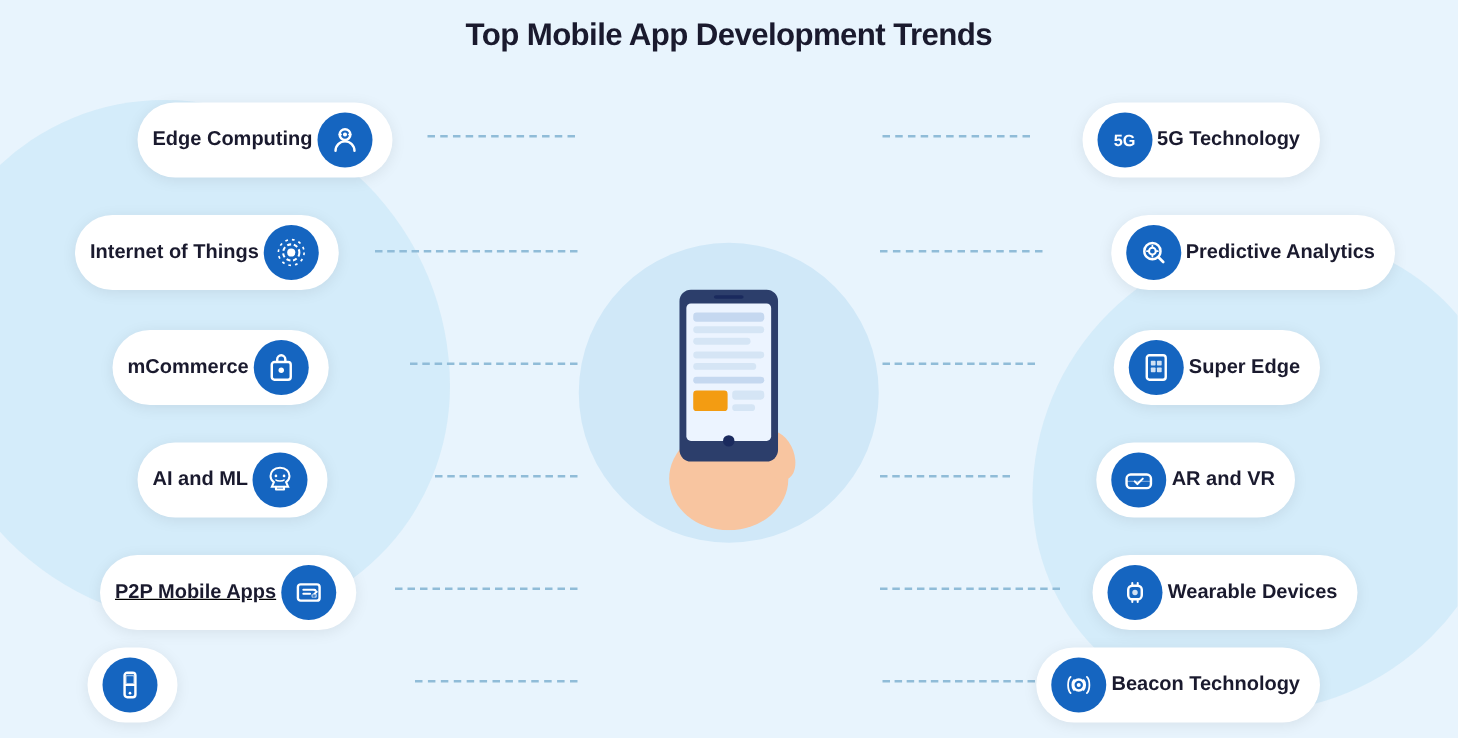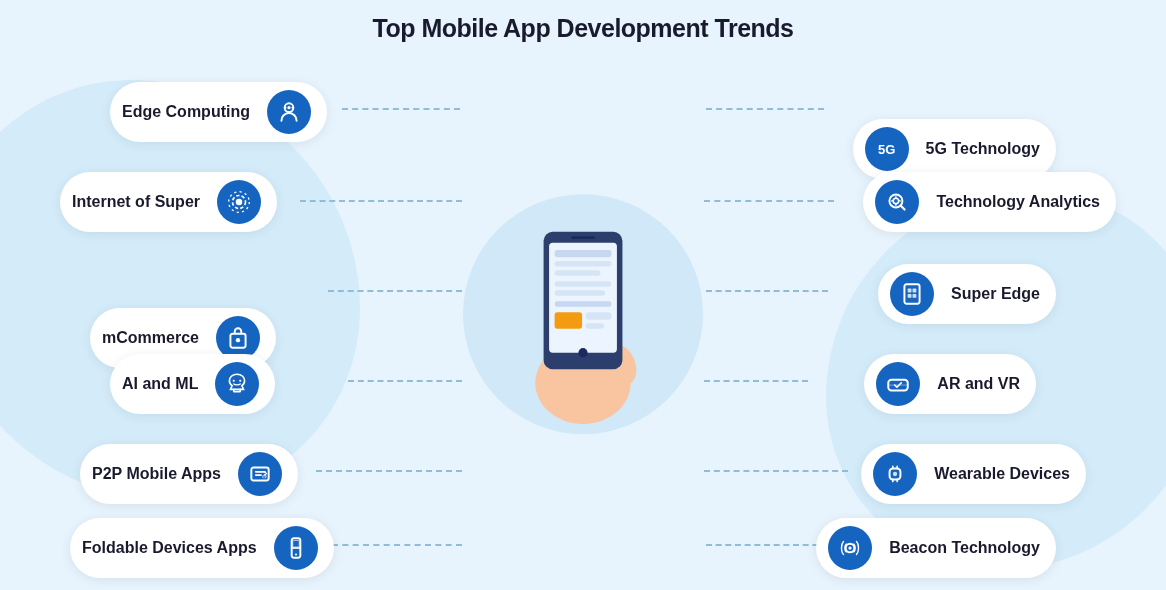--- a/index.html
+++ b/index.html
@@ -73,21 +73,21 @@
     
     .trend-pill {
       position: absolute;
       display: flex;
       align-items: center;
       background: white;
       border-radius: 50px;
       padding: 8px 16px 8px 12px;
       box-shadow: 0 2px 12px rgba(0,0,0,0.08);
       z-index: 10;
-      gap: 17px;
+      gap: 4px;
       white-space: nowrap;
     }
 
     .trend-pill .icon-circle {
       width: 44px;
       height: 44px;
       border-radius: 50%;
       background: #1565c0;
       display: flex;
       align-items: center;
@@ -111,21 +111,21 @@
     }
 
     
     .trend-pill.left-pill {
       flex-direction: row-reverse;
     }
 
     
     .pill-edge-computing { top: 82px; left: 110px; }
     .pill-iot { top: 172px; left: 60px; }
-    .pill-mcommerce { top: 264px; left: 90px; margin-top: 44px; }
+    .pill-mcommerce { top: 264px; left: 90px; }
     .pill-ai-ml { top: 354px; left: 110px; }
     .pill-p2p { top: 444px; left: 80px; }
     .pill-foldable { top: 518px; left: 70px; }
 
     
     .pill-5g { top: 82px; right: 110px; }
     .pill-predictive { top: 172px; right: 50px; }
     .pill-super { top: 264px; right: 110px; }
     .pill-arvr { top: 354px; right: 130px; }
     .pill-wearable { top: 444px; right: 80px; text-align: center; }
@@ -183,21 +183,21 @@
 </div>
 
 <div class="trend-pill left-pill pill-iot" style="position:absolute; top:172px; left:60px;">
   <div class="icon-circle">
     <svg width="26" height="26" viewBox="0 0 24 24" fill="none">
         <circle cx="12" cy="12" r="3" fill="white"></circle>
         <circle cx="12" cy="12" r="6" stroke="white" stroke-width="1.5" stroke-dasharray="3 2"></circle>
         <circle cx="12" cy="12" r="9.5" stroke="white" stroke-width="1.2" stroke-dasharray="2 3"></circle>
       </svg>
   </div>
-  <span class="label">Internet of Super</span>
+  <span class="label">Internet of Things</span>
 </div>
 
 <div class="trend-pill left-pill pill-mcommerce" style="position:absolute; top:264px; left:90px;">
   <div class="icon-circle">
     <svg width="26" height="26" viewBox="0 0 24 24" fill="none">
         <rect x="5" y="8" width="14" height="13" rx="2" stroke="white" stroke-width="1.8"></rect>
         <path d="M9 8V6a3 3 0 016 0v2" stroke="white" stroke-width="1.8"></path>
         <circle cx="12" cy="14" r="2" fill="white"></circle>
       </svg>
   </div>
@@ -210,21 +210,21 @@
         <path d="M12 3C7.5 3 5 6 5 9c0 2 1 3.5 2.5 4.5L6 17h12l-1.5-3.5C18 12.5 19 11 19 9c0-3-2.5-6-7-6z" stroke="white" stroke-width="1.5" fill="none"></path>
         <path d="M9 17v2M15 17v2M9 19h6" stroke="white" stroke-width="1.5" stroke-linecap="round"></path>
         <circle cx="9" cy="9" r="1" fill="white"></circle>
         <circle cx="15" cy="9" r="1" fill="white"></circle>
         <path d="M9 12c1 1 5 1 6 0" stroke="white" stroke-width="1.2" stroke-linecap="round"></path>
       </svg>
   </div>
   <span class="label">AI and ML</span>
 </div>
 
-<div class="trend-pill left-pill pill-p2p" style="position:absolute; top:444px; left:80px;">
+<div class="trend-pill left-pill pill-p2p" style="position:absolute; top:444px; left:80px;text-decoration:underline;">
   <div class="icon-circle">
     <svg width="26" height="26" viewBox="0 0 24 24" fill="none">
         <rect x="4" y="6" width="16" height="12" rx="2" stroke="white" stroke-width="1.8"></rect>
         <path d="M8 10h8M8 13h5" stroke="white" stroke-width="1.5" stroke-linecap="round"></path>
         <path d="M16 13l2-1.5-2-1.5" stroke="white" stroke-width="1.3" stroke-linecap="round" stroke-linejoin="round"></path>
         <path d="M17 10v0M17 13v0" stroke="white" stroke-width="1" stroke-linecap="round"></path>
         <rect x="14" y="13" width="4" height="3" rx="1" fill="white" opacity="0.6"></rect>
         <path d="M15 14h2M15 15.2h1.5" stroke="#1565c0" stroke-width="0.7"></path>
       </svg>
   </div>
@@ -233,38 +233,37 @@
 
 <div class="trend-pill left-pill pill-foldable" style="position:absolute; top:518px; left:70px;">
   <div class="icon-circle">
     <svg width="26" height="26" viewBox="0 0 24 24" fill="none">
         <rect x="8" y="3" width="8" height="18" rx="2" stroke="white" stroke-width="1.8"></rect>
         <line x1="8" y1="12" x2="16" y2="12" stroke="white" stroke-width="1.5"></line>
         <circle cx="12" cy="18" r="1" fill="white"></circle>
         <rect x="9" y="5" width="6" height="6" rx="1" stroke="white" stroke-width="1" fill="none" opacity="0.6"></rect>
       </svg>
   </div>
-  <span class="label">Foldable Devices Apps</span>
-</div>
-
-<div class="trend-pill pill-5g" style="position:absolute; top:82px; right:110px;margin-top:37px;">
+</div>
+
+<div class="trend-pill pill-5g" style="position:absolute; top:82px; right:110px;">
   <div class="icon-circle" style="font-size:13px; font-weight:800;">5G</div>
   <span class="label">5G Technology</span>
 </div>
 
 <div class="trend-pill pill-predictive" style="position:absolute; top:172px; right:50px;">
   <div class="icon-circle">
     <svg width="26" height="26" viewBox="0 0 24 24" fill="none">
         <circle cx="11" cy="11" r="6" stroke="white" stroke-width="1.8"></circle>
         <path d="M15.5 15.5L19 19" stroke="white" stroke-width="2" stroke-linecap="round"></path>
         <circle cx="11" cy="11" r="2.5" stroke="white" stroke-width="1.5"></circle>
         <path d="M11 7v1M11 14v1M7 11h1M14 11h1" stroke="white" stroke-width="1.3" stroke-linecap="round"></path>
       </svg>
   </div>
-  <span class="label">Technology Analytics</span>
+  <span class="label">Predictive Analytics</span>
 </div>
 
 <div class="trend-pill pill-super" style="position:absolute; top:264px; right:110px;">
   <div class="icon-circle">
     <svg width="26" height="26" viewBox="0 0 24 24" fill="none">
         <rect x="5" y="3" width="14" height="18" rx="2" stroke="white" stroke-width="1.8"></rect>
         <rect x="8" y="7" width="3.5" height="3.5" rx="0.5" fill="white" opacity="0.8"></rect>
         <rect x="12.5" y="7" width="3.5" height="3.5" rx="0.5" fill="white" opacity="0.8"></rect>
         <rect x="8" y="12" width="3.5" height="3.5" rx="0.5" fill="white" opacity="0.8"></rect>
         <rect x="12.5" y="12" width="3.5" height="3.5" rx="0.5" fill="white" opacity="0.8"></rect>

